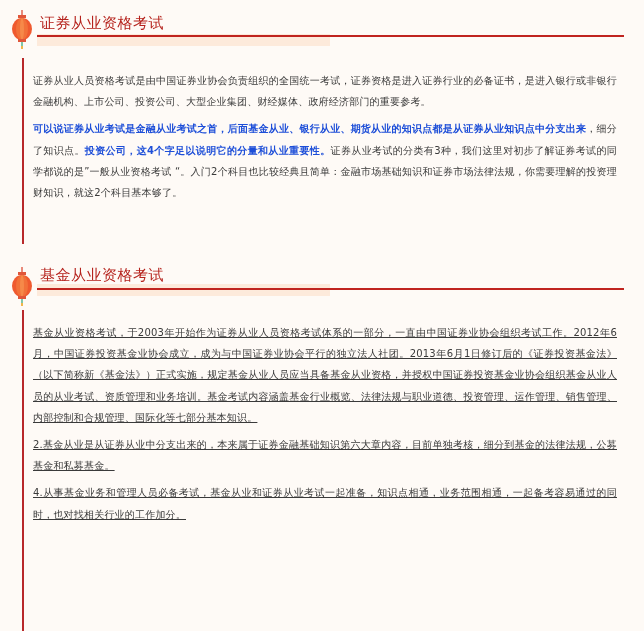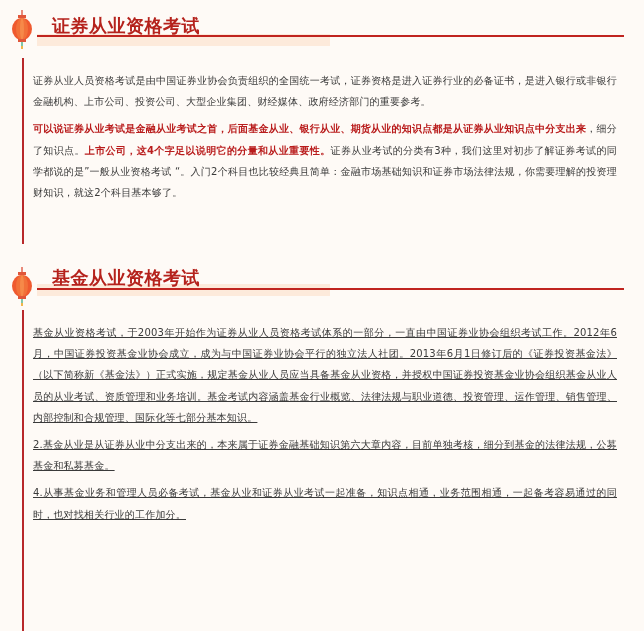--- a/index.html
+++ b/index.html
@@ -33,23 +33,23 @@
     }
     .heading-line {
       position: absolute;
       left: 37px;
       width: 587px;
       height: 2px;
       background: #c0241f;
     }
     .heading-title {
       position: absolute;
-      left: 52px;
-      font-size: 18px;
-      font-weight: bold;
+      left: 40px;
+      font-size: 15px;
+      font-weight: normal;
       color: #b5221c;
       letter-spacing: 0.5px;
       white-space: nowrap;
     }
     .vline {
       position: absolute;
       left: 22px;
       width: 2px;
       background: #b8282a;
     }
@@ -61,21 +61,21 @@
       line-height: 21.2px;
       letter-spacing: 0.2px;
       color: #3a3a3a;
     }
     .para {
       margin: 0 0 6px 0;
       text-align: justify;
     }
     .bold {
       font-weight: bold;
-      color: #b91c1c;
+      color: #1d4ed8;
       margin-top: 44px;
     }
   </style>
 </head>
 <body>
 
 <div class="section">
   <svg class="lantern" style="top:10px;" viewBox="0 0 20 40">
     <rect x="9" y="0" width="2" height="6" fill="#e98a7a"></rect>
     <rect x="6" y="5" width="8" height="3" fill="#e0563a"></rect>
@@ -86,21 +86,21 @@
     <rect x="9" y="32" width="2" height="6" fill="#7fc7a8"></rect>
     <rect x="9" y="36" width="2" height="3" fill="#f0b64a"></rect>
   </svg>
   <div class="heading-band" style="top:34px;"></div>
   <div class="heading-line" style="top:35px;"></div>
   <div class="heading-title" style="top:14px;">证券从业资格考试</div>
   <div class="vline" style="top:58px; height:186px;"></div>
 
   <div class="body-block" style="top:70px;">
     <p class="para">证券从业人员资格考试是由中国证券业协会负责组织的全国统一考试，证券资格是进入证券行业的必备证书，是进入银行或非银行金融机构、上市公司、投资公司、大型企业集团、财经媒体、政府经济部门的重要参考。</p>
-    <p class="para"><span class="bold">可以说证券从业考试是金融从业考试之首，后面基金从业、银行从业、期货从业的知识点都是从证券从业知识点中分支出来</span><span>，细分了知识点。</span><span class="bold">上市公司，这4个字足以说明它的分量和从业重要性。</span><span>证券从业考试的分类有3种，我们这里对初步了解证券考试的同学都说的是”一般从业资格考试 “。入门2个科目也比较经典且简单：金融市场基础知识和证券市场法律法规，你需要理解的投资理财知识，就这2个科目基本够了。</span></p>
+    <p class="para"><span class="bold">可以说证券从业考试是金融从业考试之首，后面基金从业、银行从业、期货从业的知识点都是从证券从业知识点中分支出来</span><span>，细分了知识点。</span><span class="bold">投资公司，这4个字足以说明它的分量和从业重要性。</span><span>证券从业考试的分类有3种，我们这里对初步了解证券考试的同学都说的是”一般从业资格考试 “。入门2个科目也比较经典且简单：金融市场基础知识和证券市场法律法规，你需要理解的投资理财知识，就这2个科目基本够了。</span></p>
   </div>
 </div>
 
 <div class="section">
   <svg class="lantern" style="top:267px;" viewBox="0 0 20 40">
     <rect x="9" y="0" width="2" height="6" fill="#e98a7a"></rect>
     <rect x="6" y="5" width="8" height="3" fill="#e0563a"></rect>
     <ellipse cx="10" cy="19" rx="10" ry="11" fill="#ef5a2f"></ellipse>
     <ellipse cx="10" cy="19" rx="6" ry="11" fill="#f47a3d" opacity="0.7"></ellipse>
     <ellipse cx="10" cy="19" rx="2" ry="11" fill="#f89a55" opacity="0.6"></ellipse>

